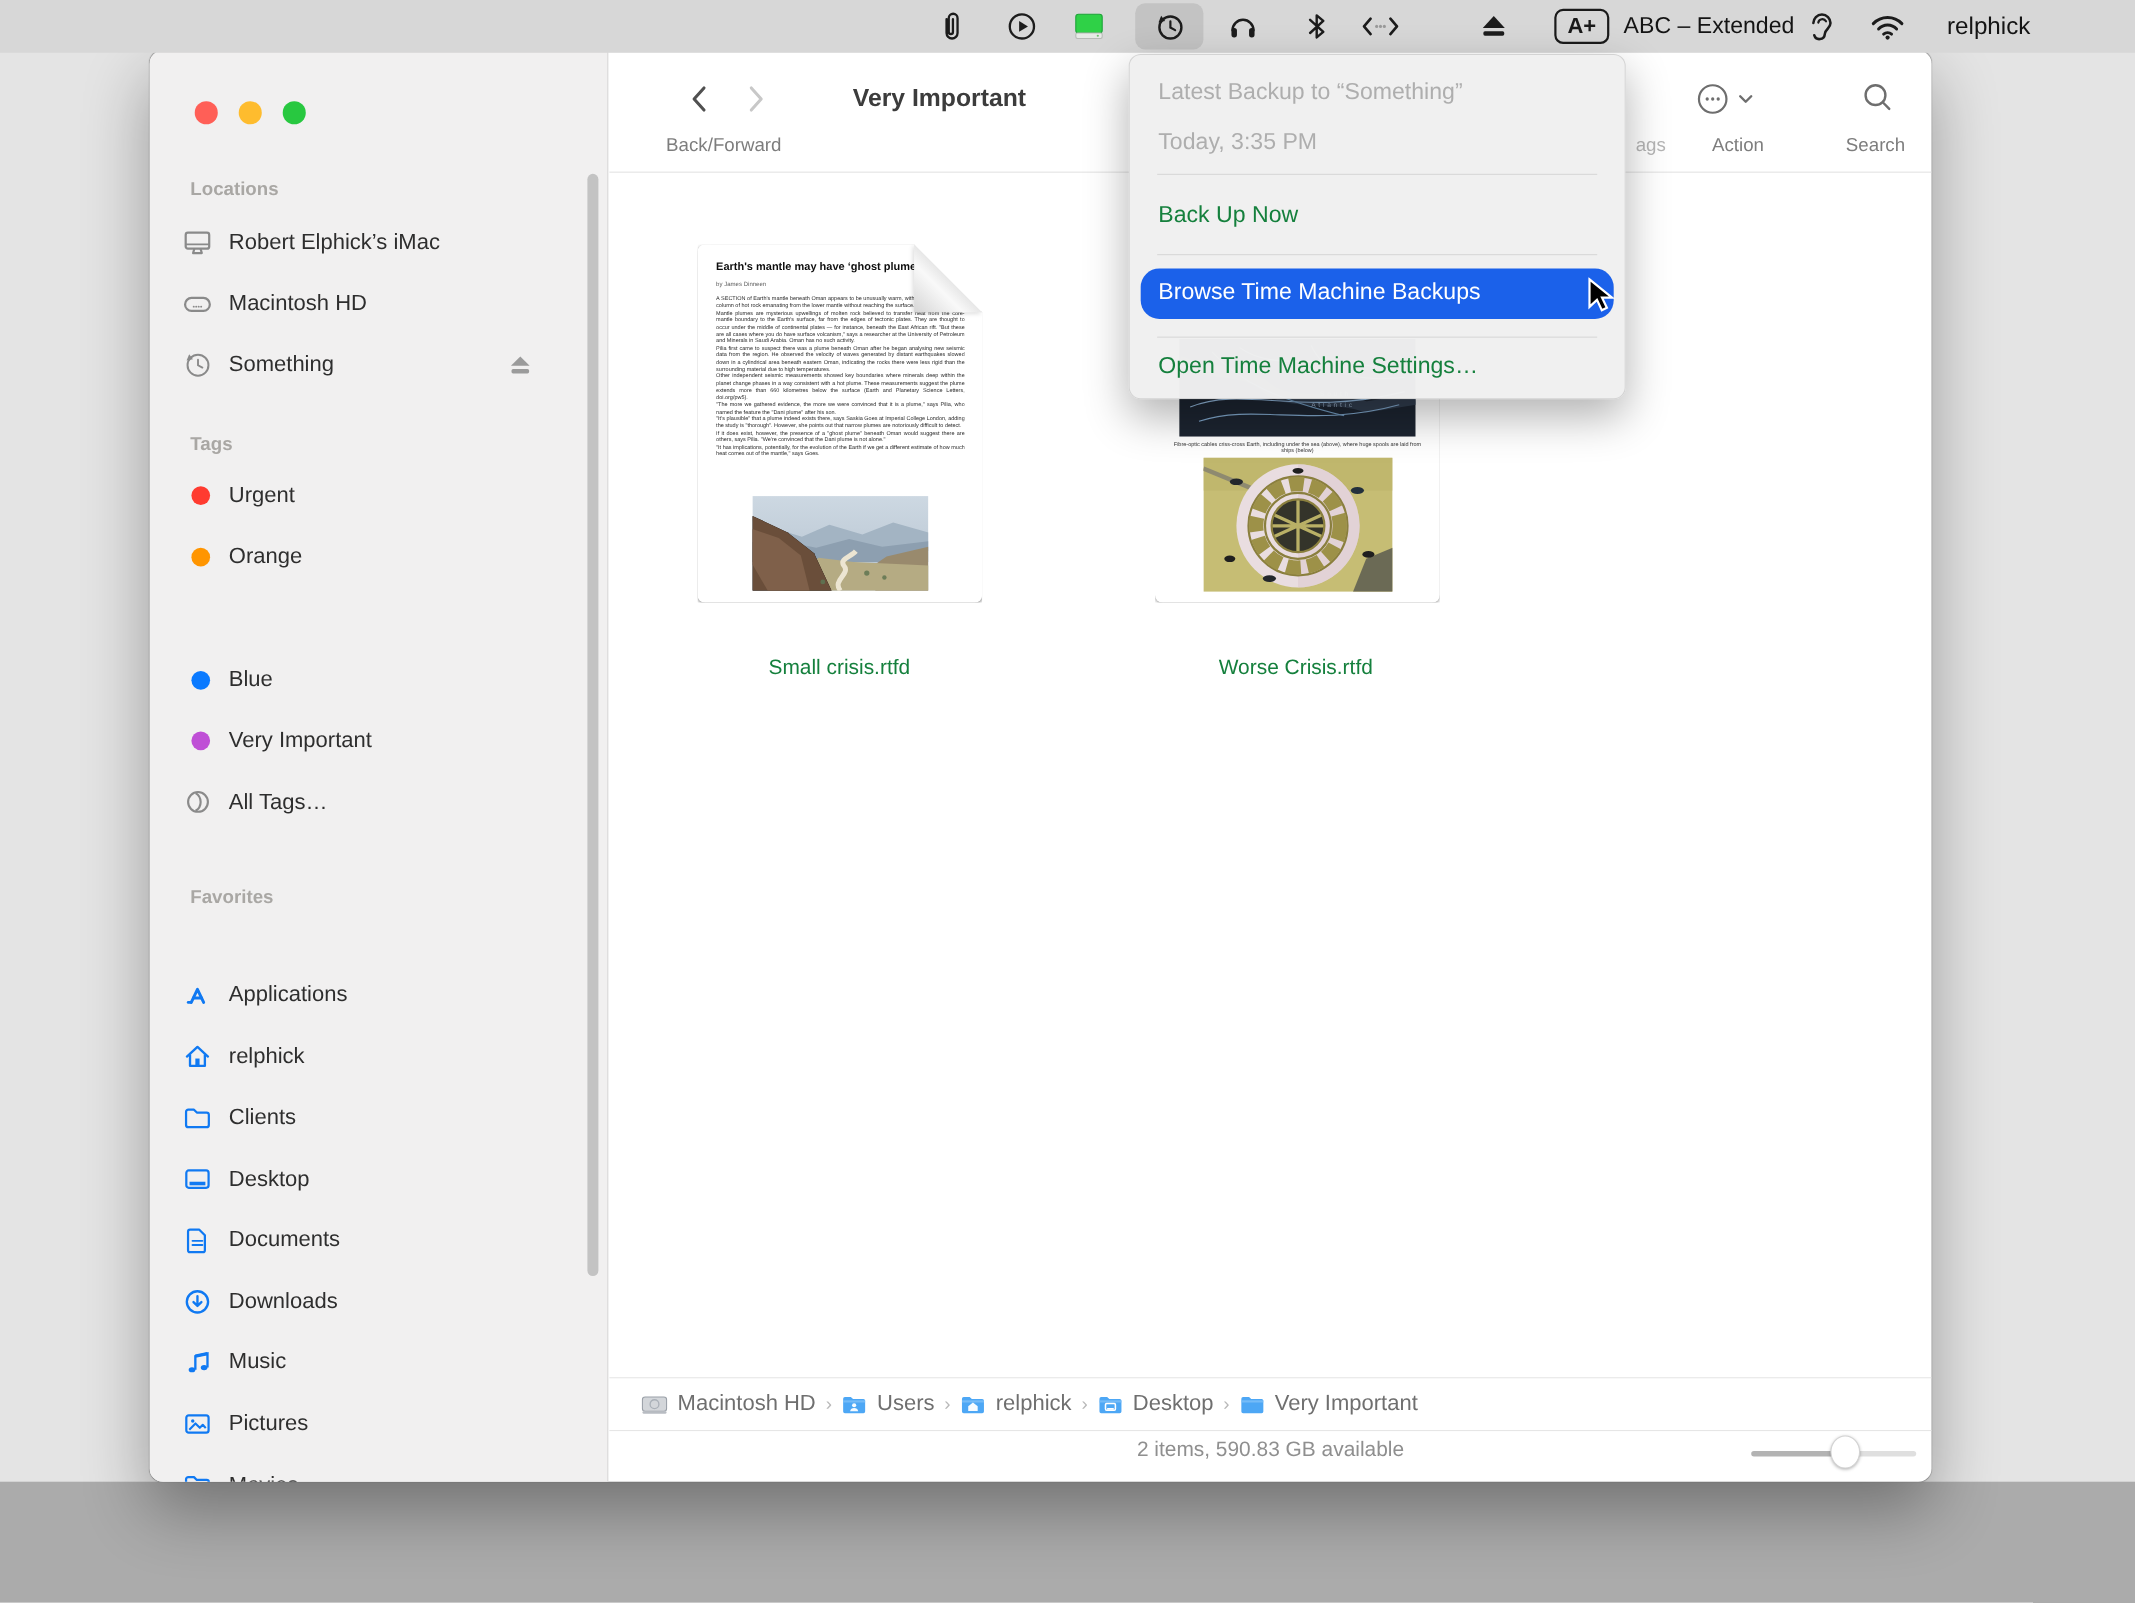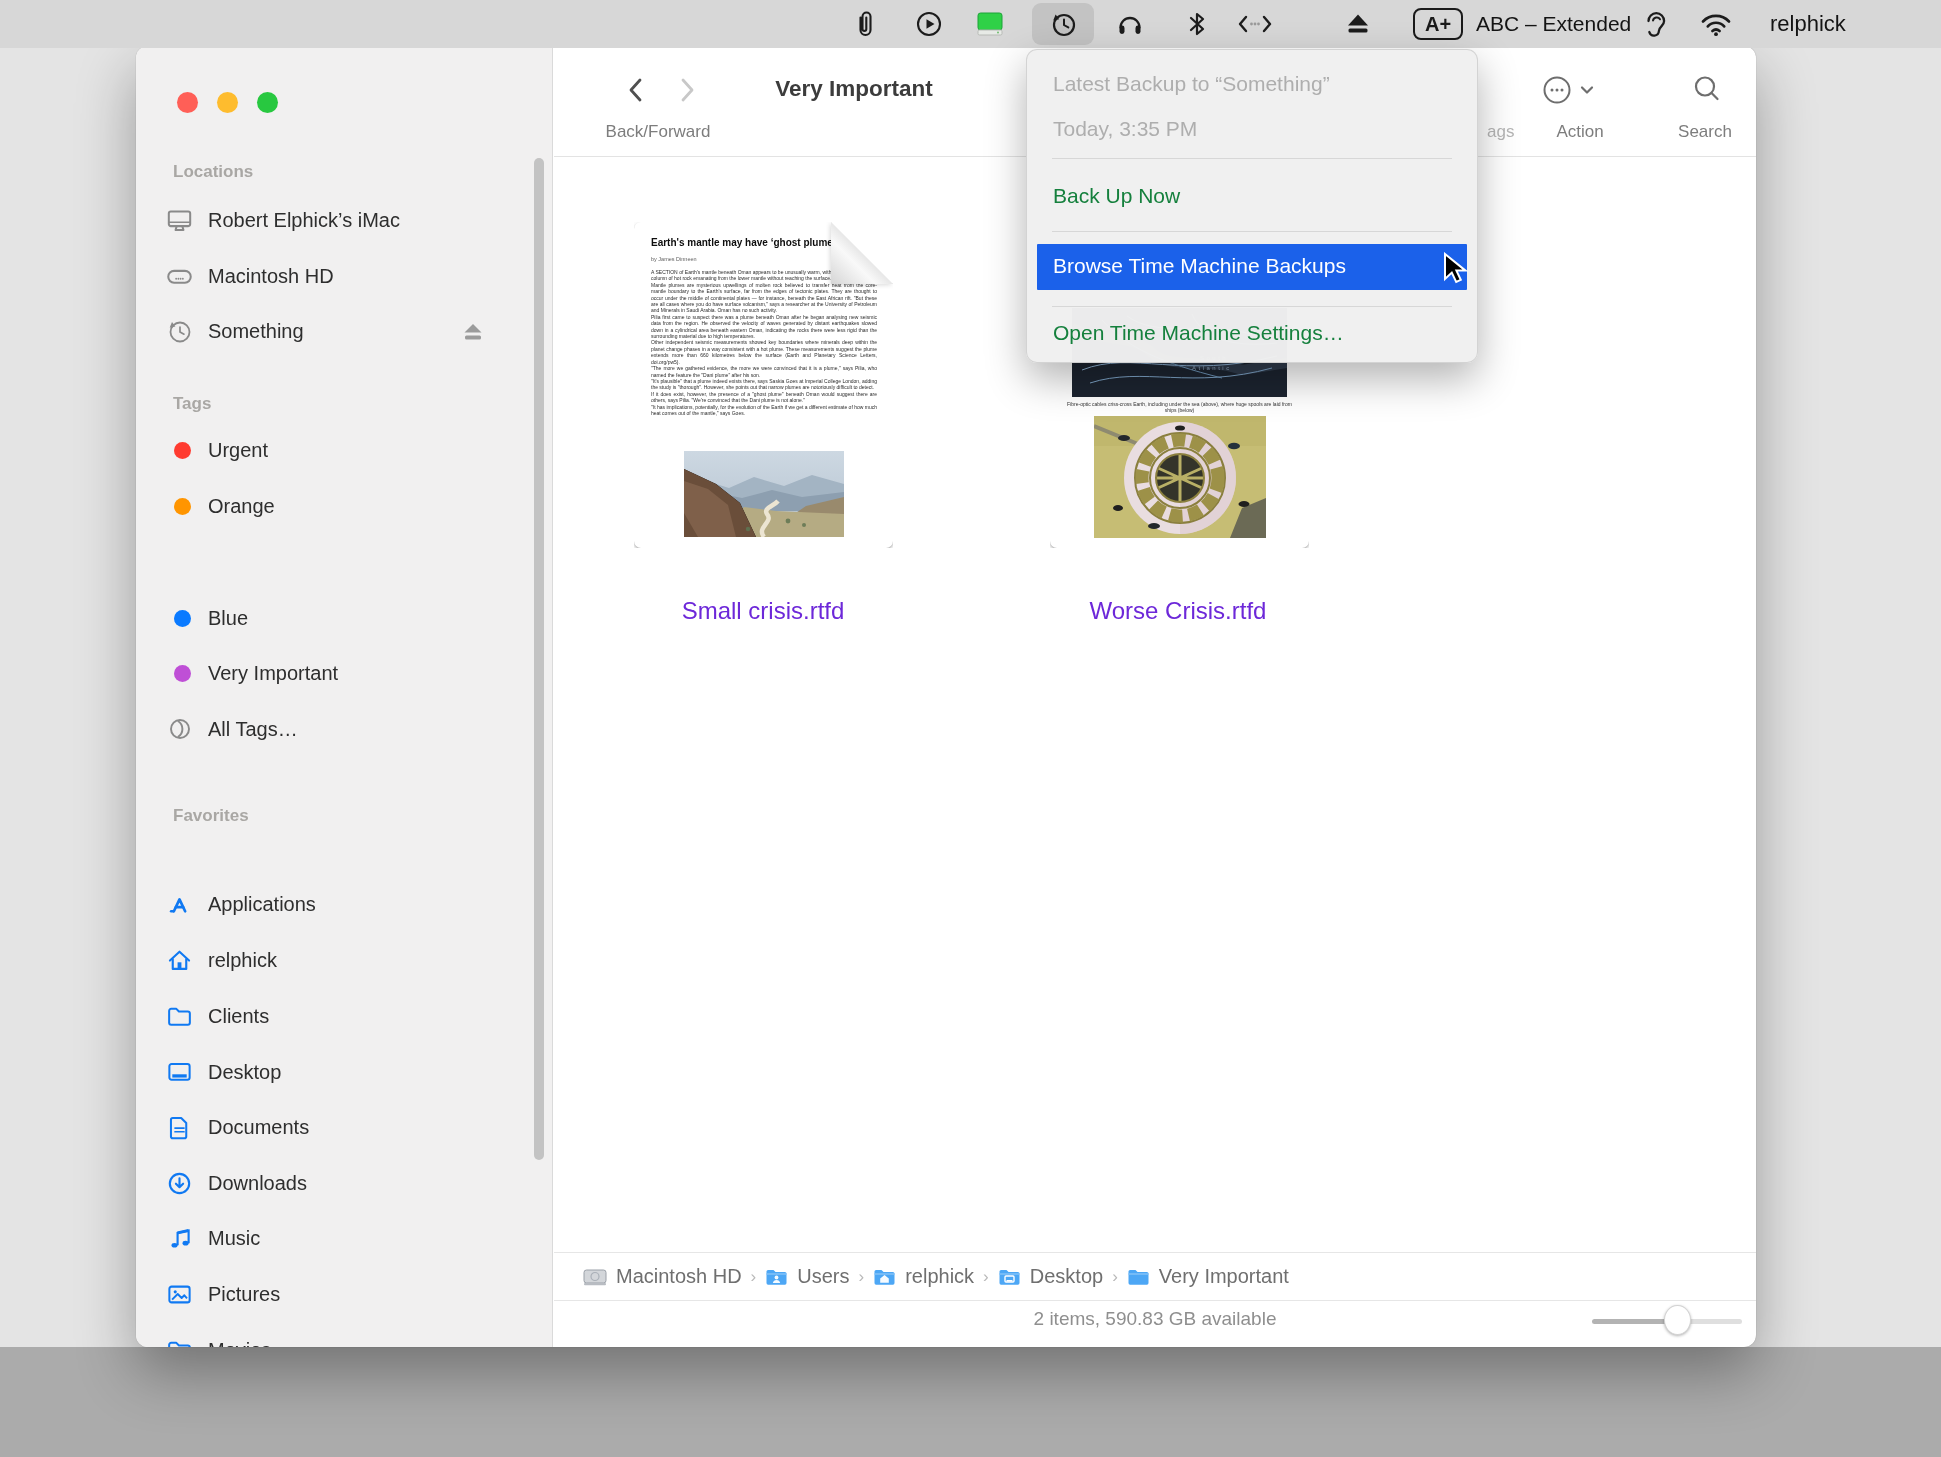--- a/index.html
+++ b/index.html
@@ -41,21 +41,21 @@
           box-shadow:0 1px 2px rgba(0,0,0,.28), 0 7px 16px rgba(0,0,0,.13);
           clip-path:polygon(0 0, 197px 0, 259px 62px, 259px 326px, 0 326px); }
   .fold { position:absolute; top:0; right:0; width:62px; height:62px;
           background:linear-gradient(225deg, rgba(0,0,0,0) 49%, #e7e7e7 50%, #f9f9f9 64%, #d5d5d5 100%);
           filter:drop-shadow(-1px 1px 2px rgba(0,0,0,.15)); }
   .p-head { position:absolute; left:17px; top:15px; width:200px; font-size:10px; font-weight:700; color:#0e0e0e; line-height:11px; }
   .p-by { position:absolute; left:17px; top:34px; font-size:5.5px; color:#5f5f5f; }
   .p-body { position:absolute; left:17px; top:47px; width:226px; height:176px; overflow:hidden;
             font-size:5px; line-height:6.4px; color:#2b2b2b; text-align:justify; white-space:pre-line; }
   .p-photo { position:absolute; left:50px; top:229px; width:160px; height:86px; }
-  .file-label { position:absolute; top:551px; width:280px; text-align:center; font-size:24px; color:#6d28d9; }
+  .file-label { position:absolute; top:551px; width:280px; text-align:center; font-size:19px; color:#15803d; }
   .p2-map { position:absolute; left:22px; top:86px; width:215px; height:89px; }
   .p2-cap { position:absolute; left:12px; top:179px; width:235px; font-size:5px; line-height:6.2px; text-align:center; color:#333; }
   .p2-photo { position:absolute; left:44px; top:194px; width:172px; height:122px; }
 
   
   .row-div { position:absolute; left:418px; width:1202px; height:1px; background:#e6e6e6; }
   .pathbar { position:absolute; left:447px; top:1207px; height:47px; display:flex; align-items:center; gap:9px; }
   .pseg { display:flex; align-items:center; gap:9px; font-size:20px; color:#6f6f6f; white-space:nowrap; }
   .pchev { font-size:17px; color:#b9b9b9; }
   .status-text { position:absolute; left:418px; top:1262px; width:1202px; text-align:center; font-size:19px; color:#8f8f8f; }
@@ -65,21 +65,21 @@
                  background:#fff; border:1px solid #d3d3d3; box-shadow:0 1px 3px rgba(0,0,0,.3); }
 
   
   .dropdown { position:absolute; left:1026px; top:49px; width:452px; height:314px; z-index:40;
               background:rgba(240,240,240,.98); border:1px solid rgba(0,0,0,.12); border-radius:11px;
               box-shadow:0 16px 40px rgba(0,0,0,.3);text-align:center; }
   .dd-txt { position:absolute; left:26px; font-size:21px; white-space:nowrap; }
   .dd-gray { color:#aeaeae; }
   .dd-dark { color:#15803d; }
   .dd-sep { position:absolute; left:25px; right:25px; height:1px; background:#d7d7d7; }
-  .dd-hl { position:absolute; left:10px; right:10px; top:194px; height:46px; border-radius:1px; }
+  .dd-hl { position:absolute; left:10px; right:10px; top:194px; height:46px; border-radius:17px; }
   .dd-hl span { position:absolute; left:16px; top:10px; font-size:21px; color:#fff; white-space:nowrap; }
 
   .cursor { position:absolute; left:1442px; top:252px; z-index:50; }
   svg { display:block; }
 </style>
 </head>
 <body>
 
 <div class="stage">
 

